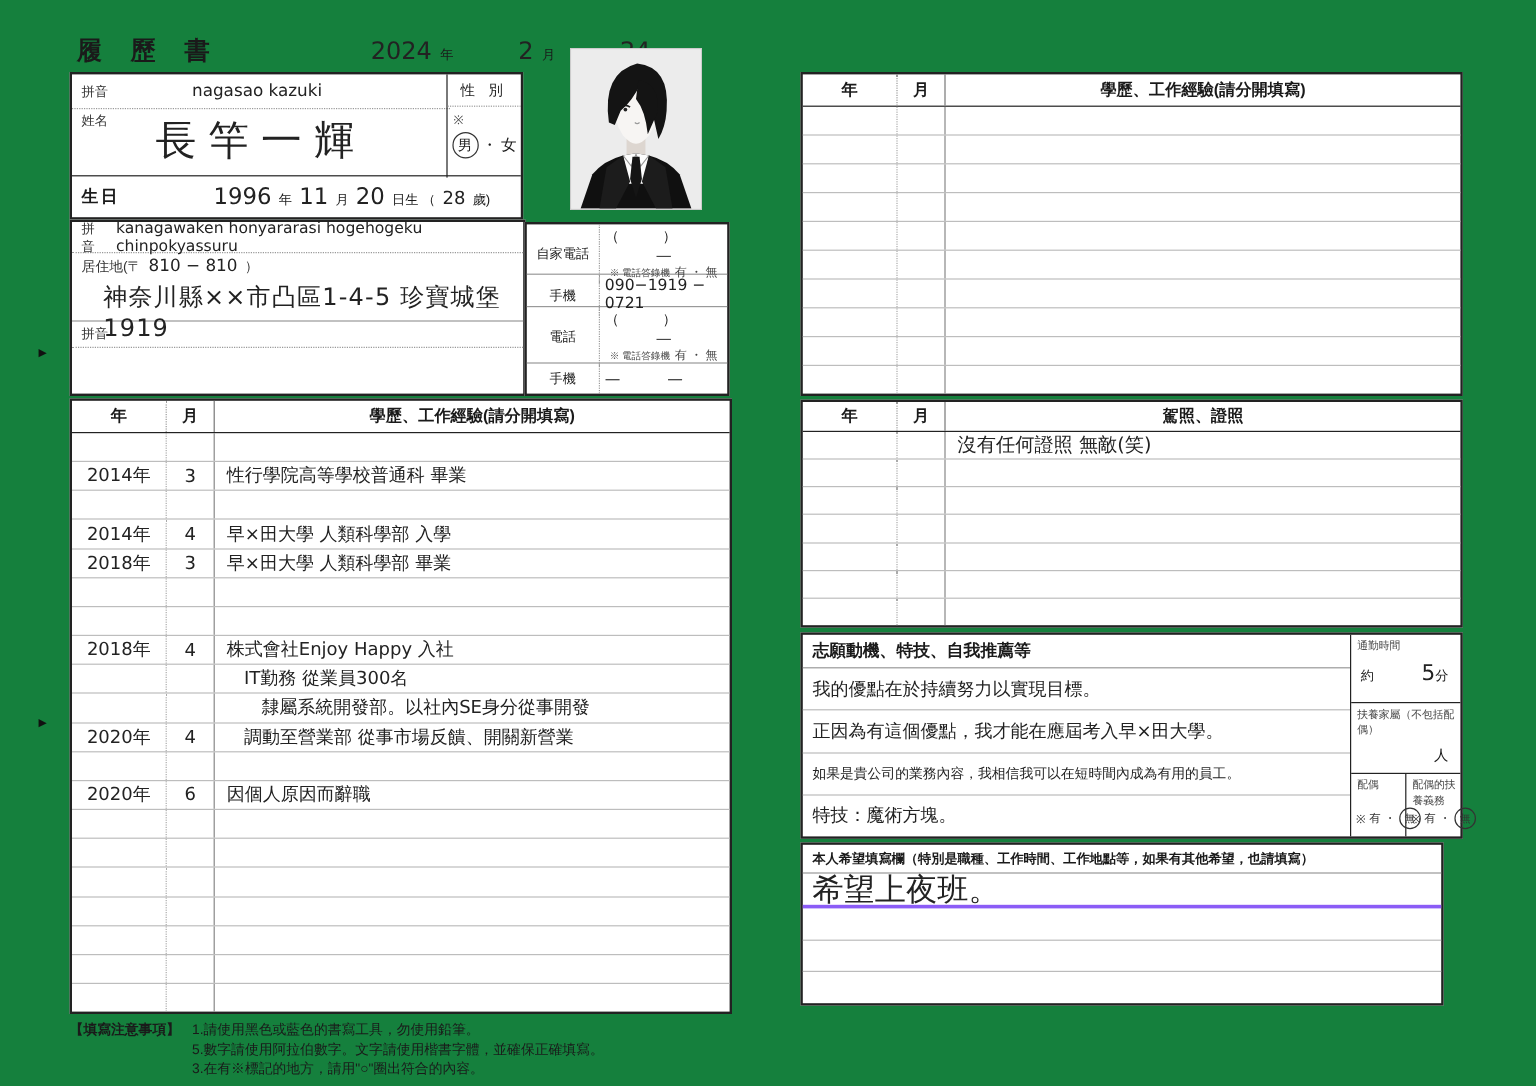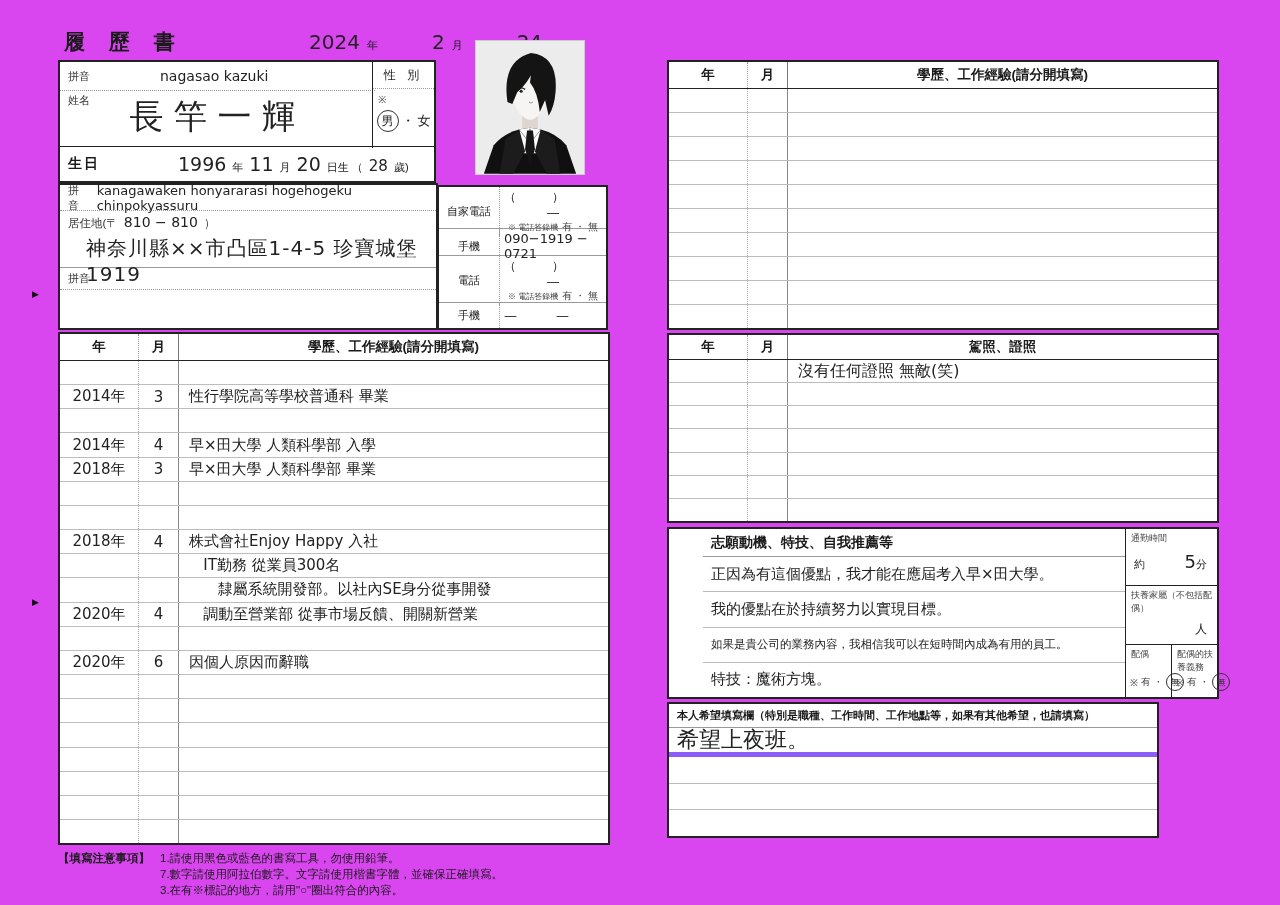--- a/index.html
+++ b/index.html
@@ -1,16 +1,16 @@
 <!DOCTYPE html>
 <html><head>
 <meta charset="utf-8">
 <style>
   html,body{margin:0;padding:0;background:#fff;}
-  .sheet{position:relative;width:1280px;height:905px;background:#d946ef;overflow:hidden;
+  .sheet{position:relative;width:1280px;height:905px;background:#15803d;overflow:hidden;
          font-family:"Liberation Sans",sans-serif;color:#1a1a1a;}
   .abs{position:absolute;box-sizing:border-box;}
   .box{position:absolute;box-sizing:border-box;border:2px solid #222;background:#fff;}
   .hand{font-family:"DejaVu Sans",sans-serif;color:#222;}
   .lbl{font-size:11px;color:#333;}
 
   
   .title{left:64px;top:28px;font-size:21px;font-weight:bold;letter-spacing:9px;}
   .date-line{left:262px;top:30px;display:flex;align-items:baseline;gap:7px;}
   .d-num{font-size:20px;margin-left:47px;}
@@ -83,21 +83,21 @@
 
   .left-table{left:58px;top:332px;width:552px;height:513px;}
   .left-table .thead{height:26px;}
   .right-edu{left:667px;top:60px;width:552px;height:270px;}
   .right-edu .thead{height:26px;}
   .lic-table{left:667px;top:333px;width:552px;height:190px;}
   .lic-table .thead{height:24px;}
 
   
   .motiv-box{left:667px;top:527px;width:552px;height:172px;display:flex;}
-  .motiv-left{width:457px;border-right:1.5px solid #222;display:flex;flex-direction:column;box-sizing:border-box;padding-left:34px;}
+  .motiv-left{width:457px;border-right:1.5px solid #222;display:flex;flex-direction:column;box-sizing:border-box;}
   .motiv-title{height:28px;display:flex;align-items:center;padding-left:8px;font-size:14px;font-weight:bold;
                border-bottom:1px solid #999;box-sizing:border-box;}
   .motiv-line{flex:1;display:flex;align-items:center;padding-left:8px;border-bottom:1px solid #bbb;
               font-size:15px;box-sizing:border-box;white-space:pre;}
   .motiv-line:last-child{border-bottom:none;}
   .motiv-line.small{font-size:11.5px;}
   .motiv-right{flex:1;display:flex;flex-direction:column;}
   .mr-cell{box-sizing:border-box;border-bottom:1px solid #222;position:relative;}
   .mr-commute{height:57px;}
   .mr-deps{height:59px;}
@@ -108,24 +108,24 @@
   .commute-num{font-size:18px;}
   .commute-unit{font-size:11px;}
   .deps-unit{position:absolute;right:10px;bottom:6px;font-size:12px;}
   .sp-cell{flex:1;box-sizing:border-box;position:relative;}
   .sp-cell.first{border-right:1px solid #222;}
   .sp-opts{position:absolute;left:4px;bottom:6px;display:flex;align-items:center;gap:3px;font-size:9.5px;color:#333;}
   .circle-sm{display:inline-flex;align-items:center;justify-content:center;width:16px;height:16px;
              border:1px solid #333;border-radius:50%;font-size:9px;}
 
   
-  .wish-box{left:667px;top:702px;width:492px;height:136px;display:flex;flex-direction:column;}
+  .wish-box{left:667px;top:702px;width:536px;height:136px;display:flex;flex-direction:column;}
   .wish-title{height:24px;display:flex;align-items:center;padding-left:8px;font-size:11px;font-weight:bold;
               border-bottom:1px solid #999;box-sizing:border-box;}
-  .wish-val{height:29px;display:flex;align-items:center;padding-left:8px;font-size:22px;border-bottom:5px solid #8b5cf6;box-sizing:border-box;}
+  .wish-val{height:29px;display:flex;align-items:center;padding-left:8px;font-size:26px;border-bottom:3px solid #8b5cf6;box-sizing:border-box;}
   .wish-empty{flex:1;border-bottom:1px solid #bbb;}
   .wish-empty:last-child{border-bottom:none;}
 
   
   .notes{left:58px;top:851px;display:flex;gap:10px;}
   .notes-title{font-size:11.5px;font-weight:bold;}
   .notes-list{display:flex;flex-direction:column;gap:1px;font-size:11.5px;}
 
   .arrow{font-size:9px;color:#111;}
   .a1{left:32px;top:289px;}
@@ -359,21 +359,21 @@
     </div>
   </div>
 
   <div class="abs arrow a1">▶</div>
   <div class="abs arrow a2">▶</div>
 
   <div class="abs notes">
     <span class="notes-title">【填寫注意事項】</span>
     <span class="notes-list">
       <span>1.請使用黑色或藍色的書寫工具，勿使用鉛筆。</span>
-      <span>7.數字請使用阿拉伯數字。文字請使用楷書字體，並確保正確填寫。</span>
+      <span>5.數字請使用阿拉伯數字。文字請使用楷書字體，並確保正確填寫。</span>
       <span>3.在有※標記的地方，請用"○"圈出符合的內容。</span>
     </span>
   </div>
 
   <div class="tbl right-edu">
     <div class="thead">
       <span class="hy">年</span>
       <span class="hm">月</span>
       <span>學歷、工作經驗(請分開填寫)</span>
     </div>
@@ -472,22 +472,22 @@
           <span class="cy"></span>
           <span class="cm"></span>
           <span class="ct"></span>
         </div>
     </div>
   </div>
 
   <div class="box motiv-box">
     <div class="motiv-left">
       <div class="motiv-title">志願動機、特技、自我推薦等</div>
+      <div class="motiv-line hand">我的優點在於持續努力以實現目標。</div>
       <div class="motiv-line hand">正因為有這個優點，我才能在應屆考入早×田大學。</div>
-      <div class="motiv-line hand">我的優點在於持續努力以實現目標。</div>
       <div class="motiv-line hand small">如果是貴公司的業務內容，我相信我可以在短時間內成為有用的員工。</div>
       <div class="motiv-line hand">特技：魔術方塊。</div>
     </div>
     <div class="motiv-right">
       <div class="mr-cell mr-commute">
         <div class="tiny-lbl">通勤時間</div>
         <div class="commute-vals">
           <span class="commute-approx">約</span>
           <span><span class="commute-num hand">5</span><span class="commute-unit">分</span></span>
         </div>

